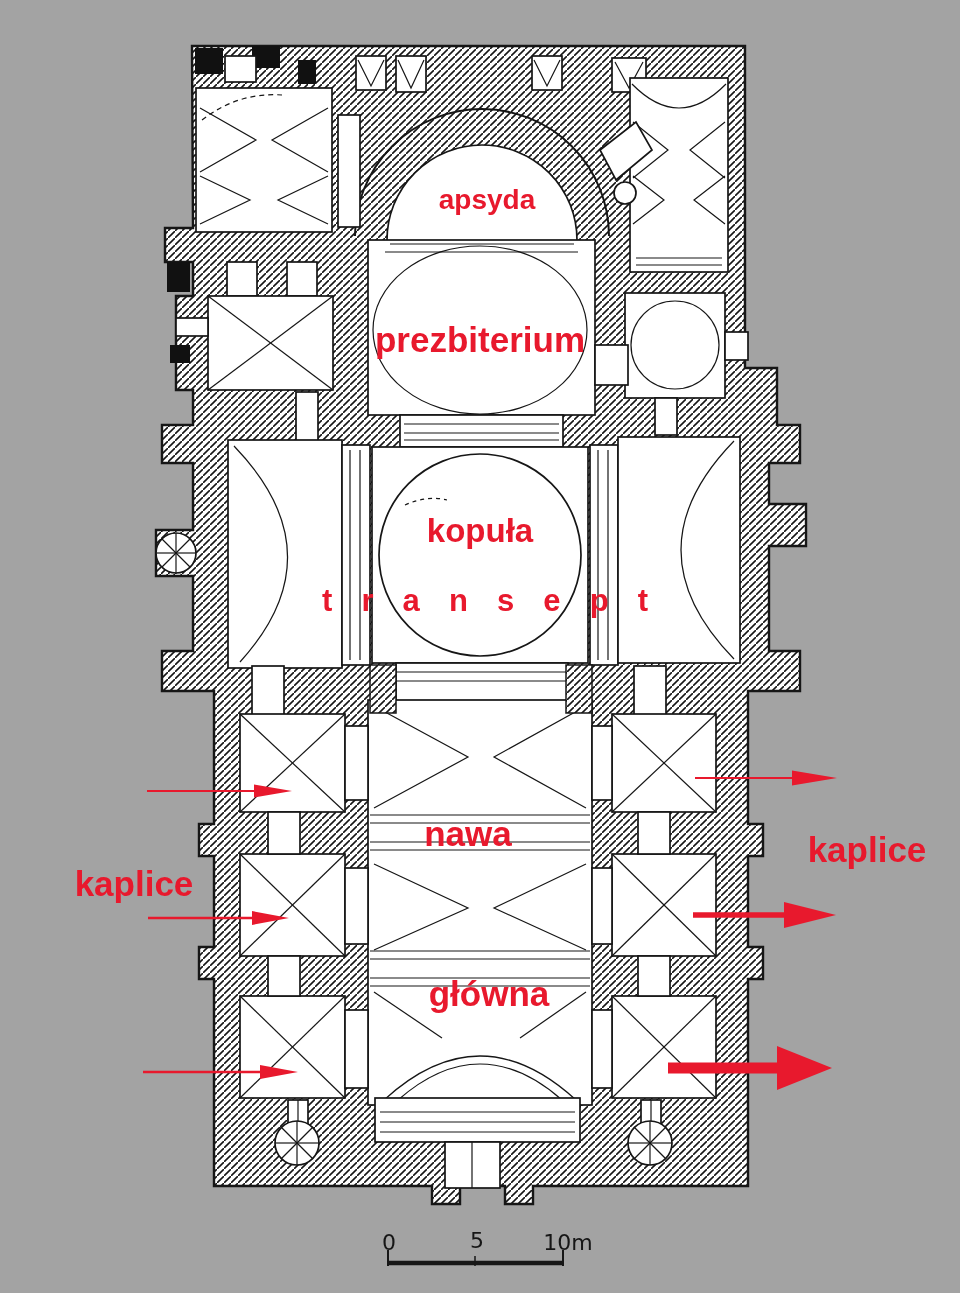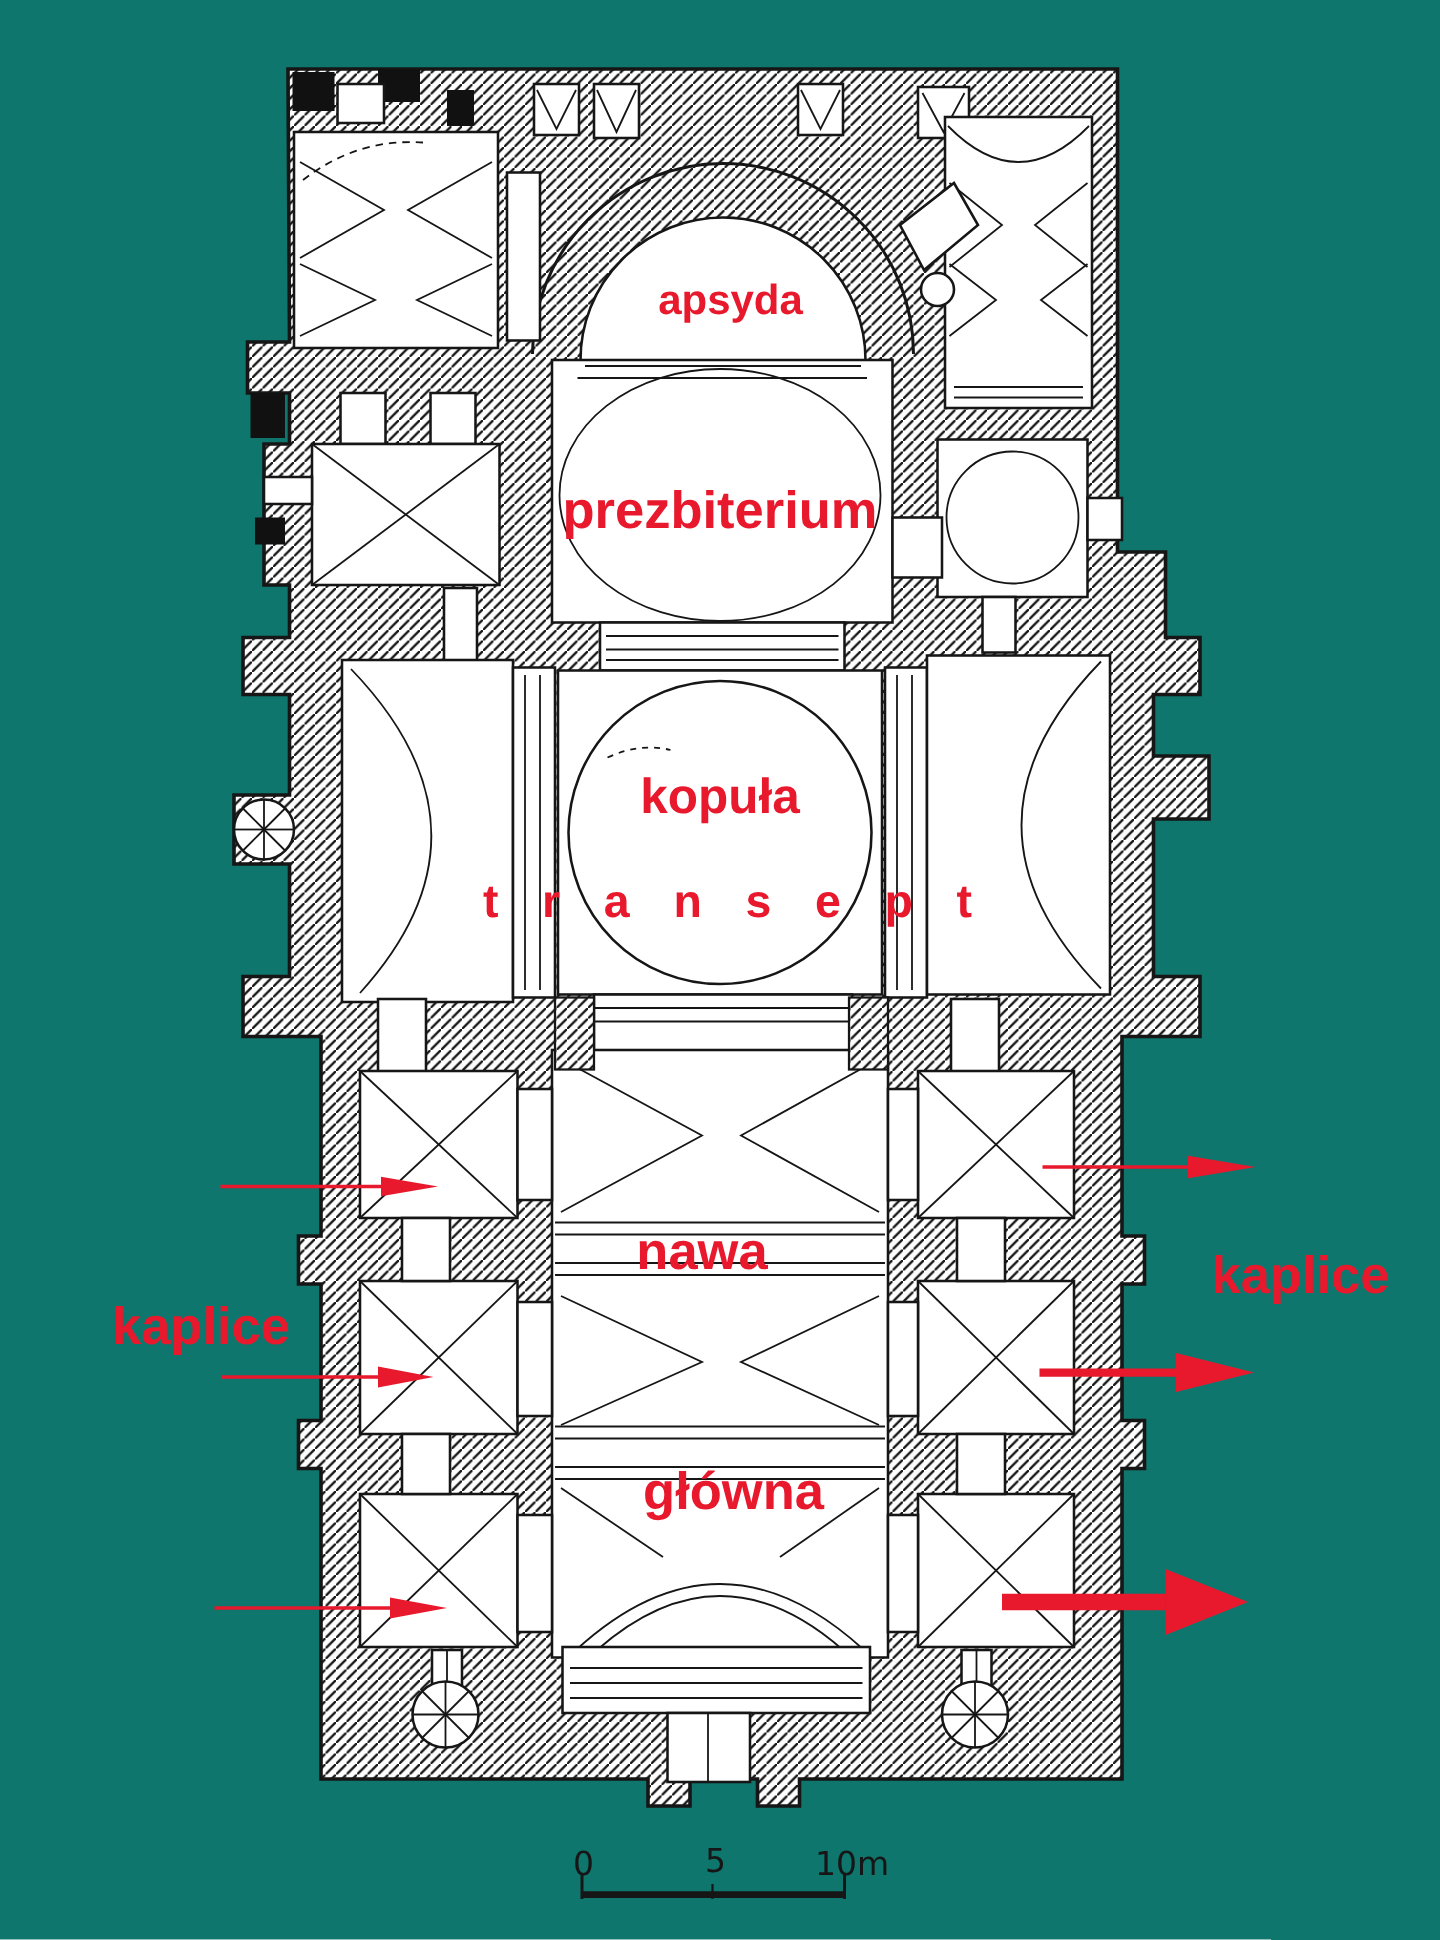--- a/index.html
+++ b/index.html
@@ -1,17 +1,17 @@
 <!DOCTYPE html>
 <html><head>
 <meta charset="utf-8">
 <style>
   html,body{margin:0;padding:0;background:#ffffff;}
   body{width:960px;height:1293px;overflow:hidden;font-family:"Liberation Sans",sans-serif;}
-  .canvas{position:relative;width:960px;height:1293px;background:#0f766e;}
+  .canvas{position:relative;width:960px;height:1293px;background:#a3a3a3;}
   svg{position:absolute;left:0;top:0;}
   .ink{stroke:#161616;fill:none;}
   .room{fill:#ffffff;stroke:#161616;stroke-width:1.7;}
   .thin{stroke:#161616;stroke-width:1.2;fill:none;}
   .blob{fill:#111111;stroke:none;}
   .redlbl{fill:#e8192d;font-weight:bold;font-family:"Liberation Sans",sans-serif;}
   .redline{stroke:#e8192d;fill:none;}
   .redfill{fill:#e8192d;stroke:none;}
   .scaletxt{fill:#161616;font-family:"DejaVu Sans",sans-serif;font-size:22px;}
 </style>

